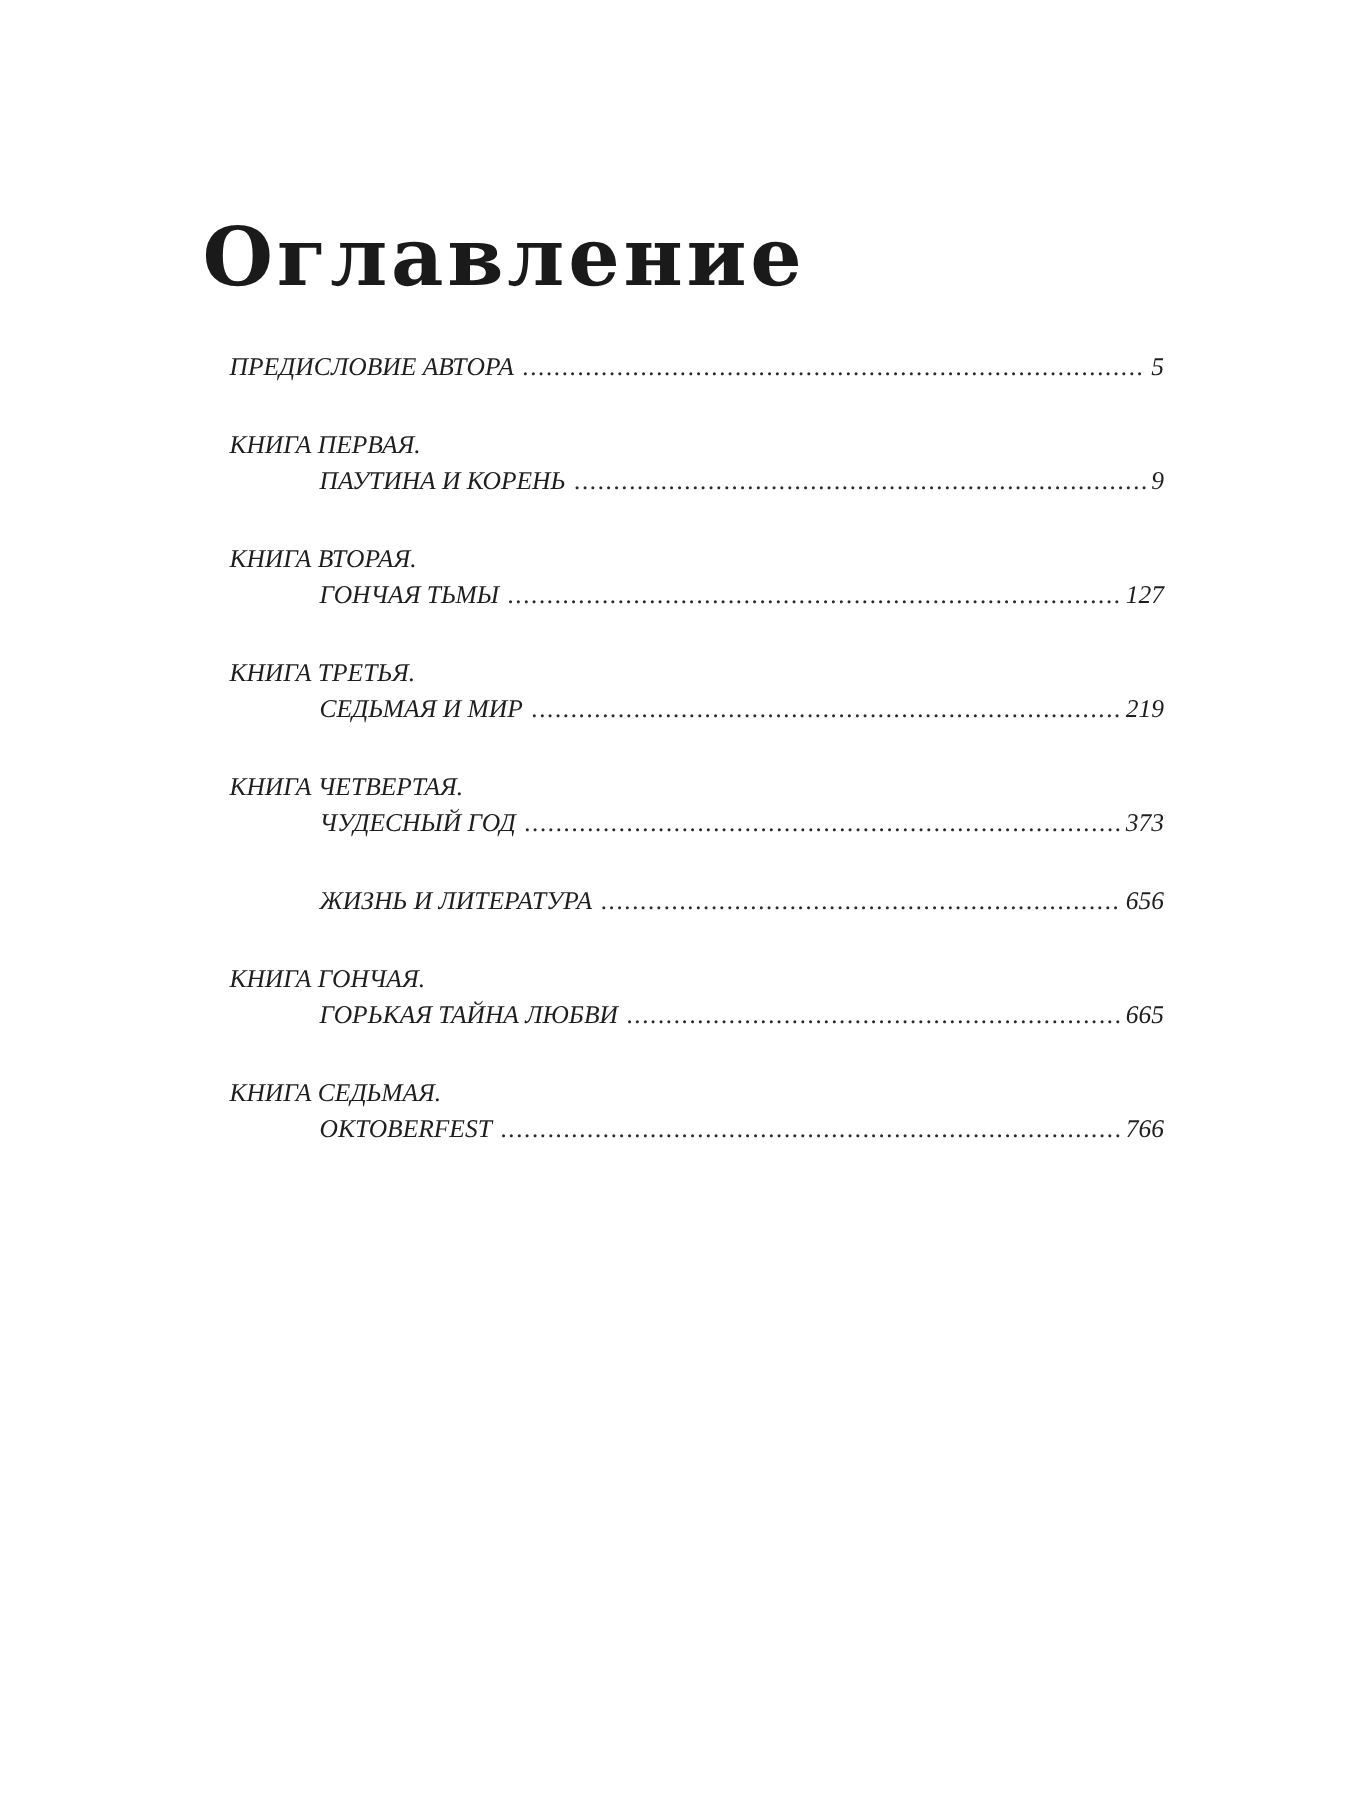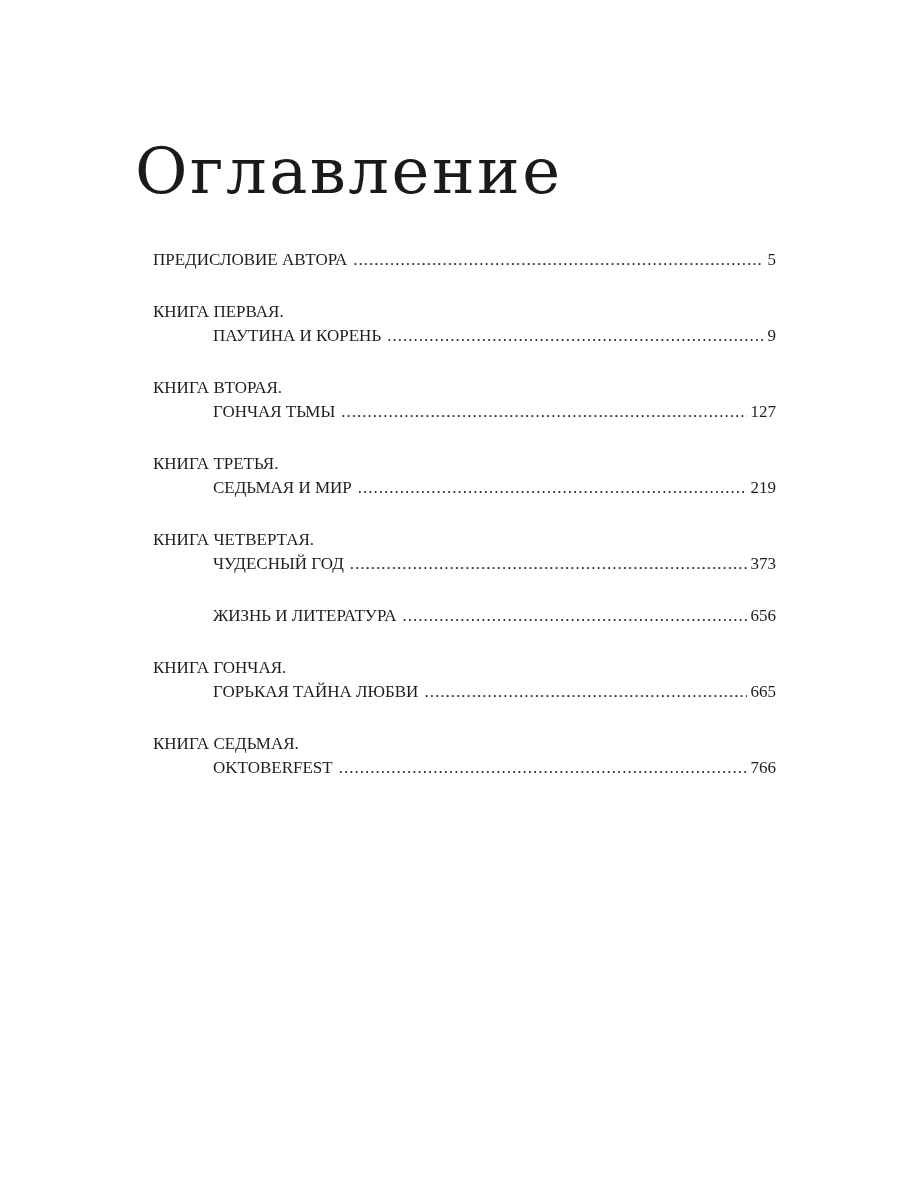--- a/index.html
+++ b/index.html
@@ -14,31 +14,32 @@
       overflow: hidden;
       color: #1e1e1e;
       font-family: "Liberation Serif", "DejaVu Serif", serif;
     }
     .page-title {
       position: absolute;
       left: 135px;
       top: 138px;
       margin: 0;
       font-family: "DejaVu Serif", "Liberation Serif", serif;
-      font-weight: normal;
-      font-size: 64px;
+      font-weight: bold;
+      font-size: 54px;
       letter-spacing: 2.5px;
       line-height: 66px;
       color: #1a1a1a;
     }
     .toc {
       position: absolute;
       left: 153px;
       width: 623px;
-      top: 248px;
+      top: 233px;
+      font-style: italic;
     }
     .toc-line {
       display: flex;
       align-items: baseline;
       height: 24px;
       font-size: 17px;
       line-height: 24px;
       white-space: nowrap;
     }
     .toc-line.sub {

